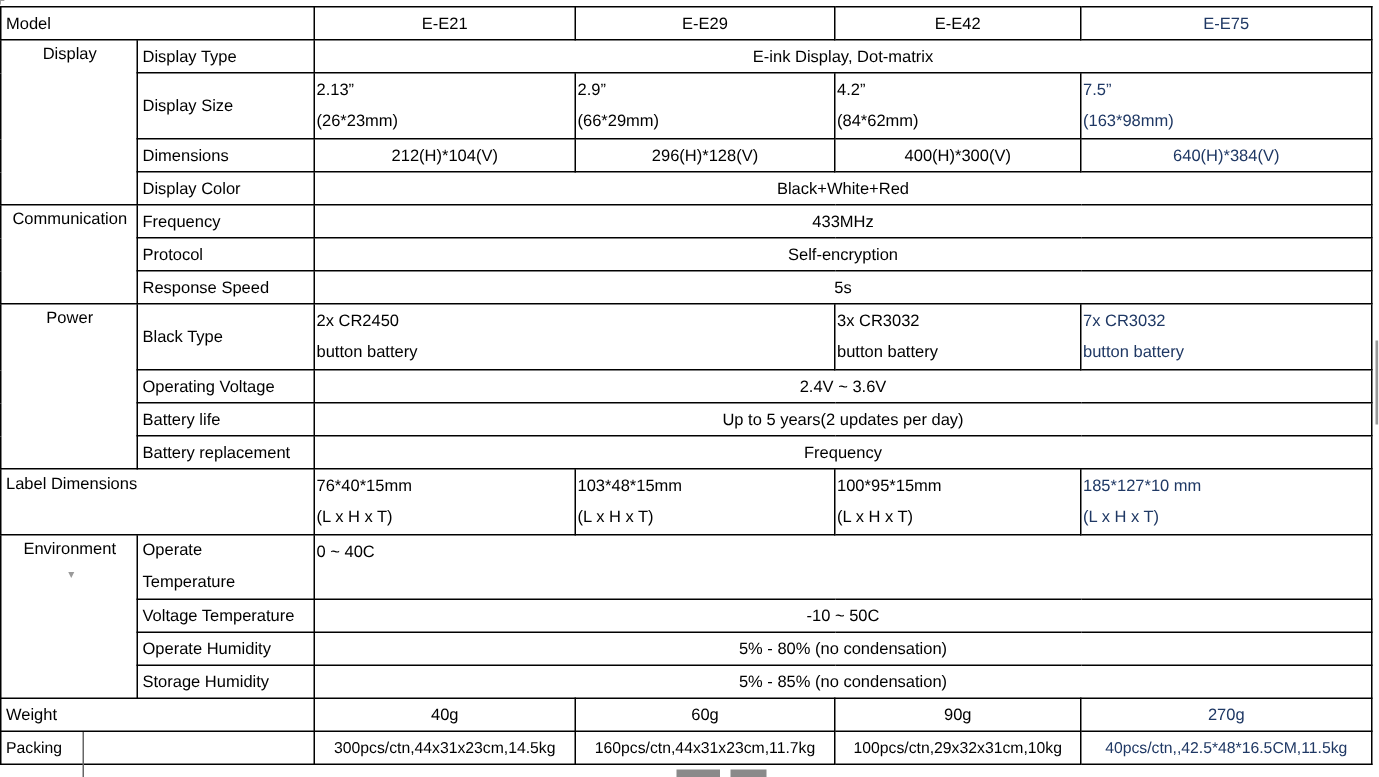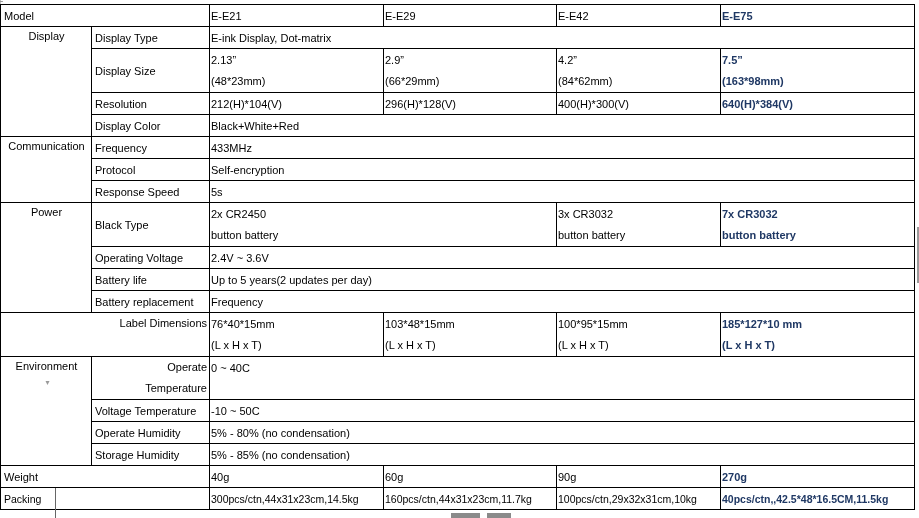--- a/index.html
+++ b/index.html
@@ -11,25 +11,25 @@
   table.spec {
     position:absolute; left:0; top:4px; width:914px;
     border-collapse:collapse; table-layout:fixed; font-size:11px;
   }
   table.spec td { border:1px solid #000; overflow:hidden; }
   tr.h22 { height:22px; }
   tr.h43 { height:43px; }
   tr.h44 { height:44px; }
   td.cat  { text-align:center; vertical-align:top; padding:3px 2px 0 3px; }
   td.lab  { text-align:left; vertical-align:middle; padding:0 2px 0 3px; }
-  td.lab2 { text-align:right; vertical-align:top; line-height:21px; padding:0 2px 0 3px; }
-  td.val  { text-align:left; vertical-align:middle; padding:0 1px; }
+  td.lab2 { text-align:left; vertical-align:top; line-height:21px; padding:0 2px 0 3px; }
+  td.val  { text-align:center; vertical-align:middle; padding:0 1px; }
   td.val2 { text-align:left; vertical-align:top; line-height:21px; padding:1px 1px 0 1px; }
   td.val2 span { display:block; }
-  .hl { color:var(--accent); font-weight:bold; }
+  .hl { color:var(--accent); font-weight:normal; }
   tr.pack td { font-size:10.5px; }
   td.packlab { position:relative; }
   .env-mark { display:block; margin:7px 0 0 2px; font-size:8px; color:#9a9a9a; line-height:8px; }
   .corner-mark { position:absolute; left:-3px; top:-5px; font-size:11px; color:#9a9a9a; }
   .pack-divider { position:absolute; left:55px; top:488px; width:1px; height:30px; background:#666; }
   .right-scroll-sliver { position:absolute; left:917px; top:227px; width:2px; height:56px; background:#9a9a9a; }
   .hscroll-thumb-a { position:absolute; left:451px; top:513px; width:29px; height:5px; background:#8a8a8a; }
   .hscroll-thumb-b { position:absolute; left:487px; top:513px; width:24px; height:5px; background:#8a8a8a; }
 </style>
 </head>
@@ -61,38 +61,38 @@
     <tr class="h22">
       <td class="cat" rowspan="4">Display</td>
       <td class="lab">Display Type</td>
       <td class="val" colspan="4">E-ink Display, Dot-matrix</td>
     </tr>
 
     <tr class="h44">
       <td class="lab">Display Size</td>
       <td class="val2">
         <span>2.13”</span>
-        <span>(48*23mm)</span>
+        <span>(26*23mm)</span>
       </td>
       <td class="val2">
         <span>2.9”</span>
         <span>(66*29mm)</span>
       </td>
       <td class="val2">
         <span>4.2”</span>
         <span>(84*62mm)</span>
       </td>
       <td class="val2 hl">
         <span>7.5”</span>
         <span>(163*98mm)</span>
       </td>
     </tr>
 
     <tr class="h22">
-      <td class="lab">Resolution</td>
+      <td class="lab">Dimensions</td>
       <td class="val">212(H)*104(V)</td>
       <td class="val">296(H)*128(V)</td>
       <td class="val">400(H)*300(V)</td>
       <td class="val hl">640(H)*384(V)</td>
     </tr>
 
     <tr class="h22">
       <td class="lab">Display Color</td>
       <td class="val" colspan="4">Black+White+Red</td>
     </tr>

